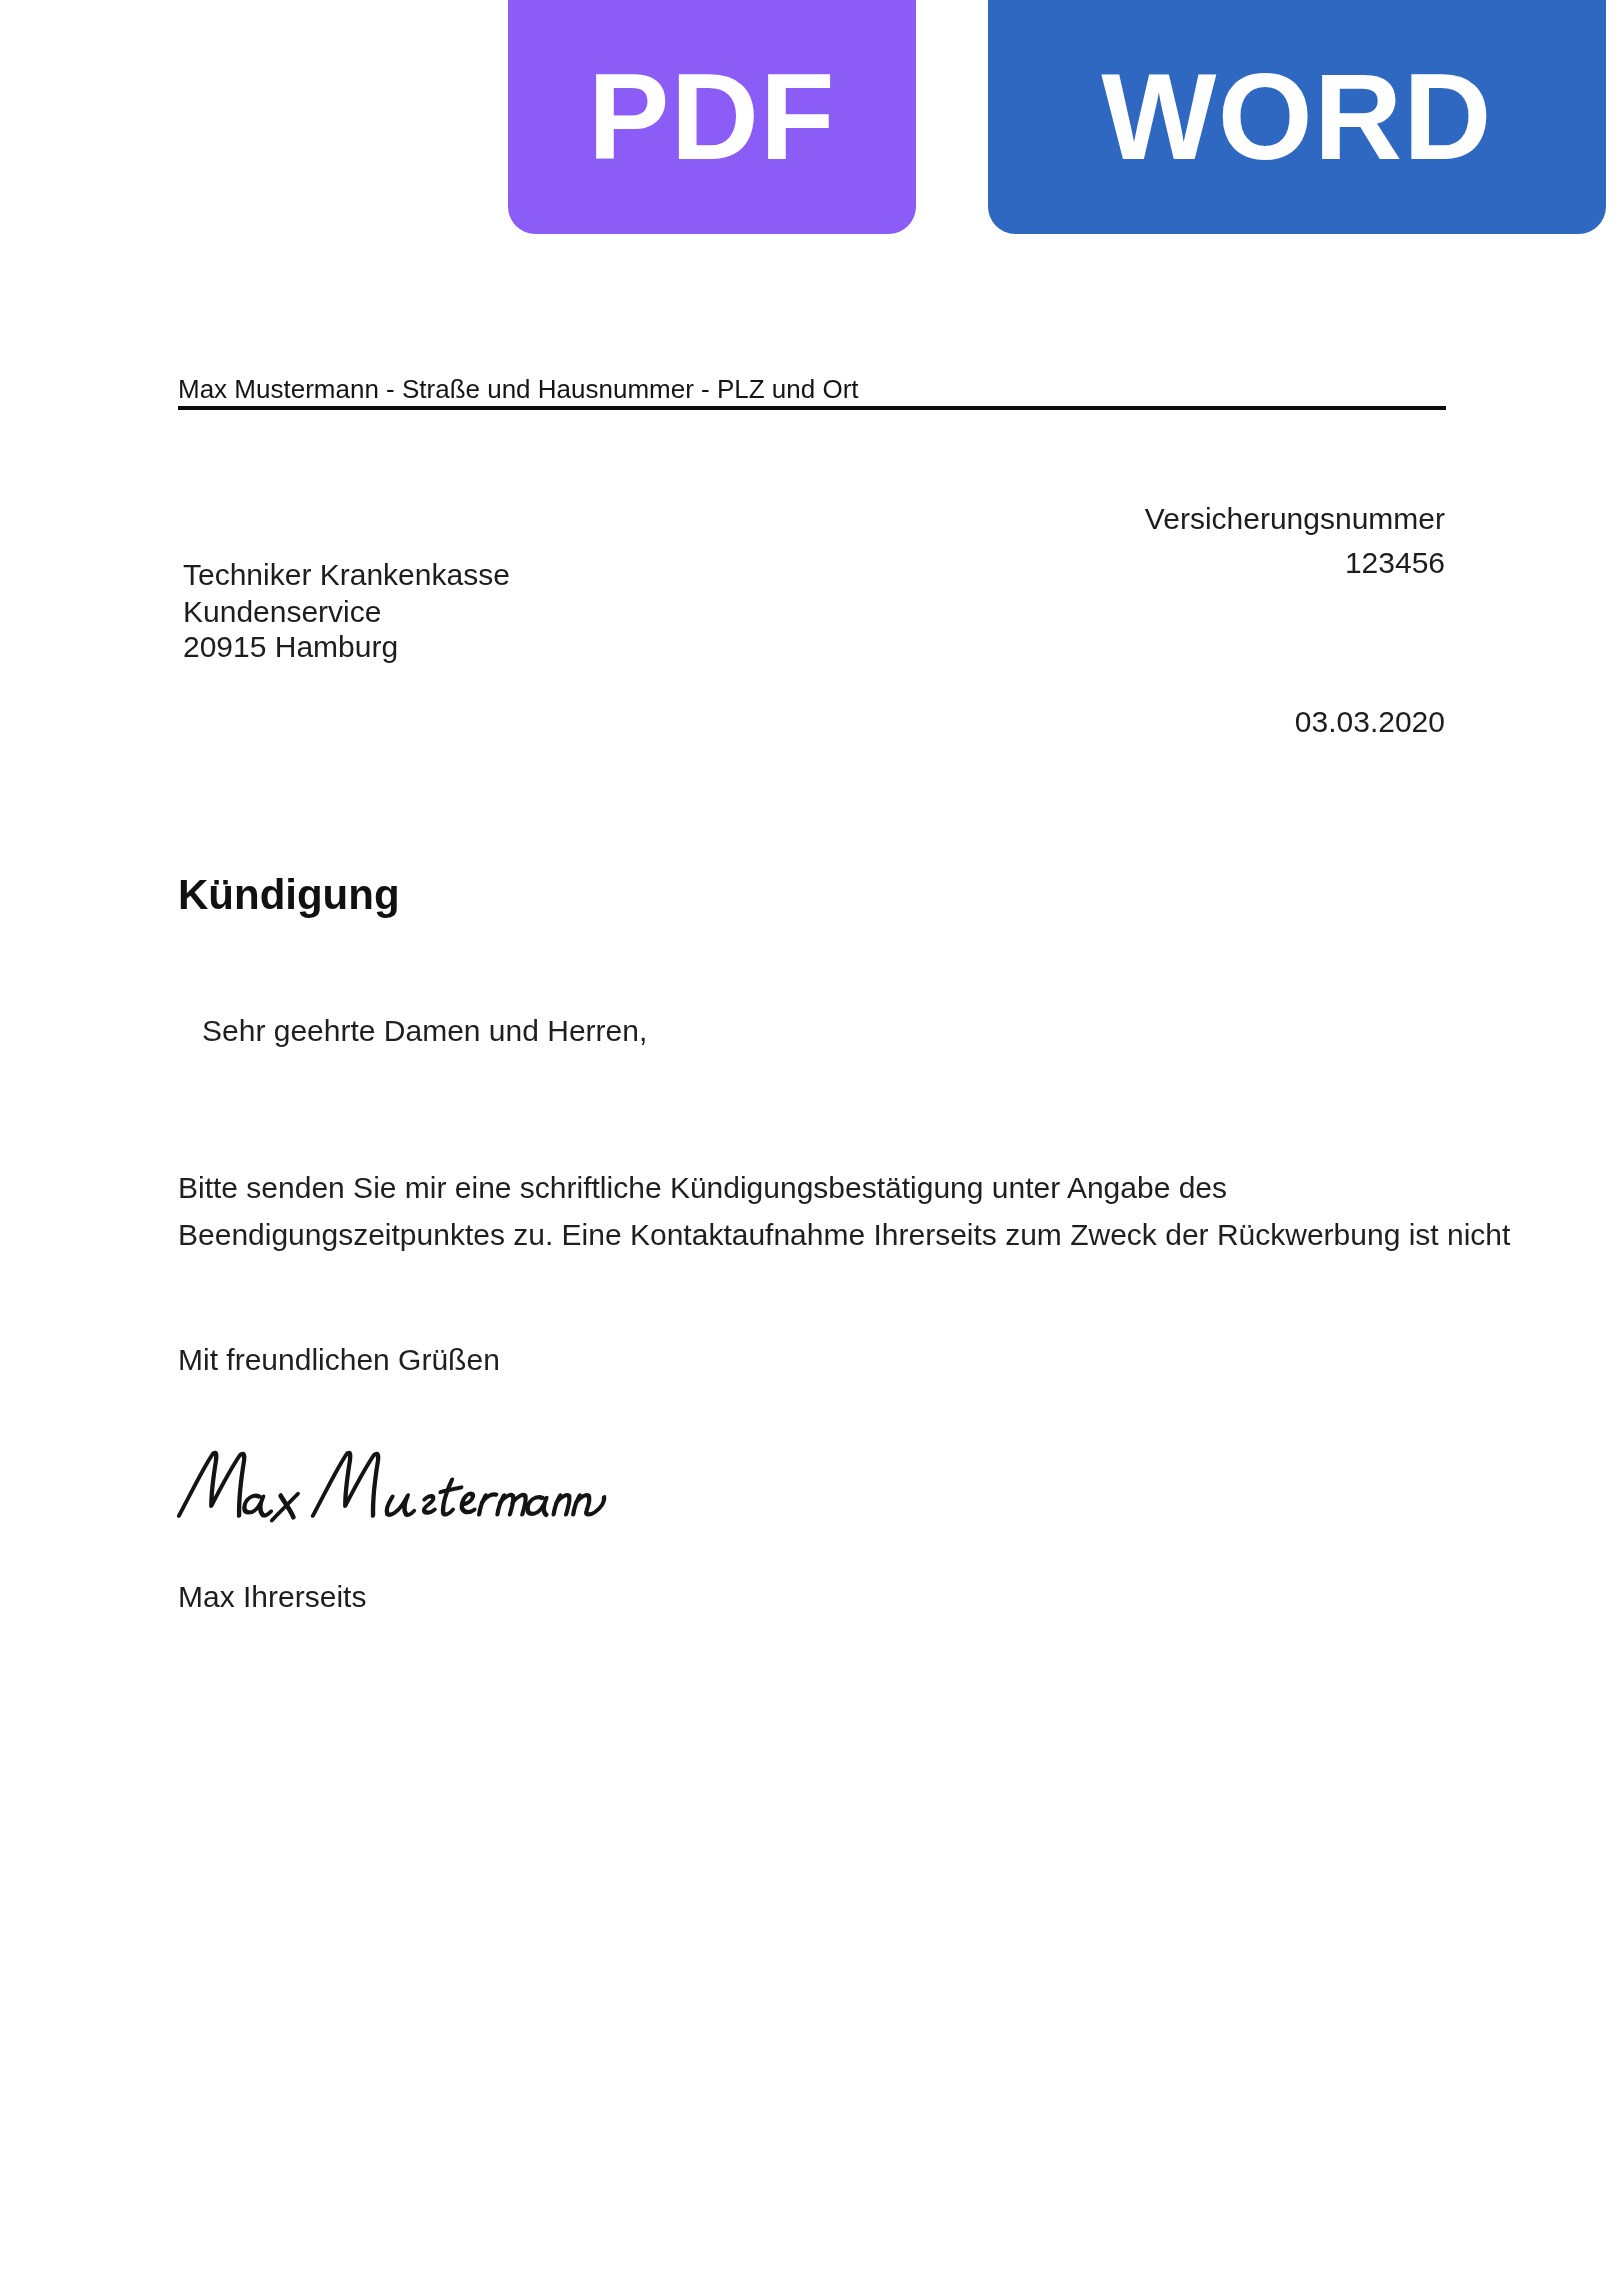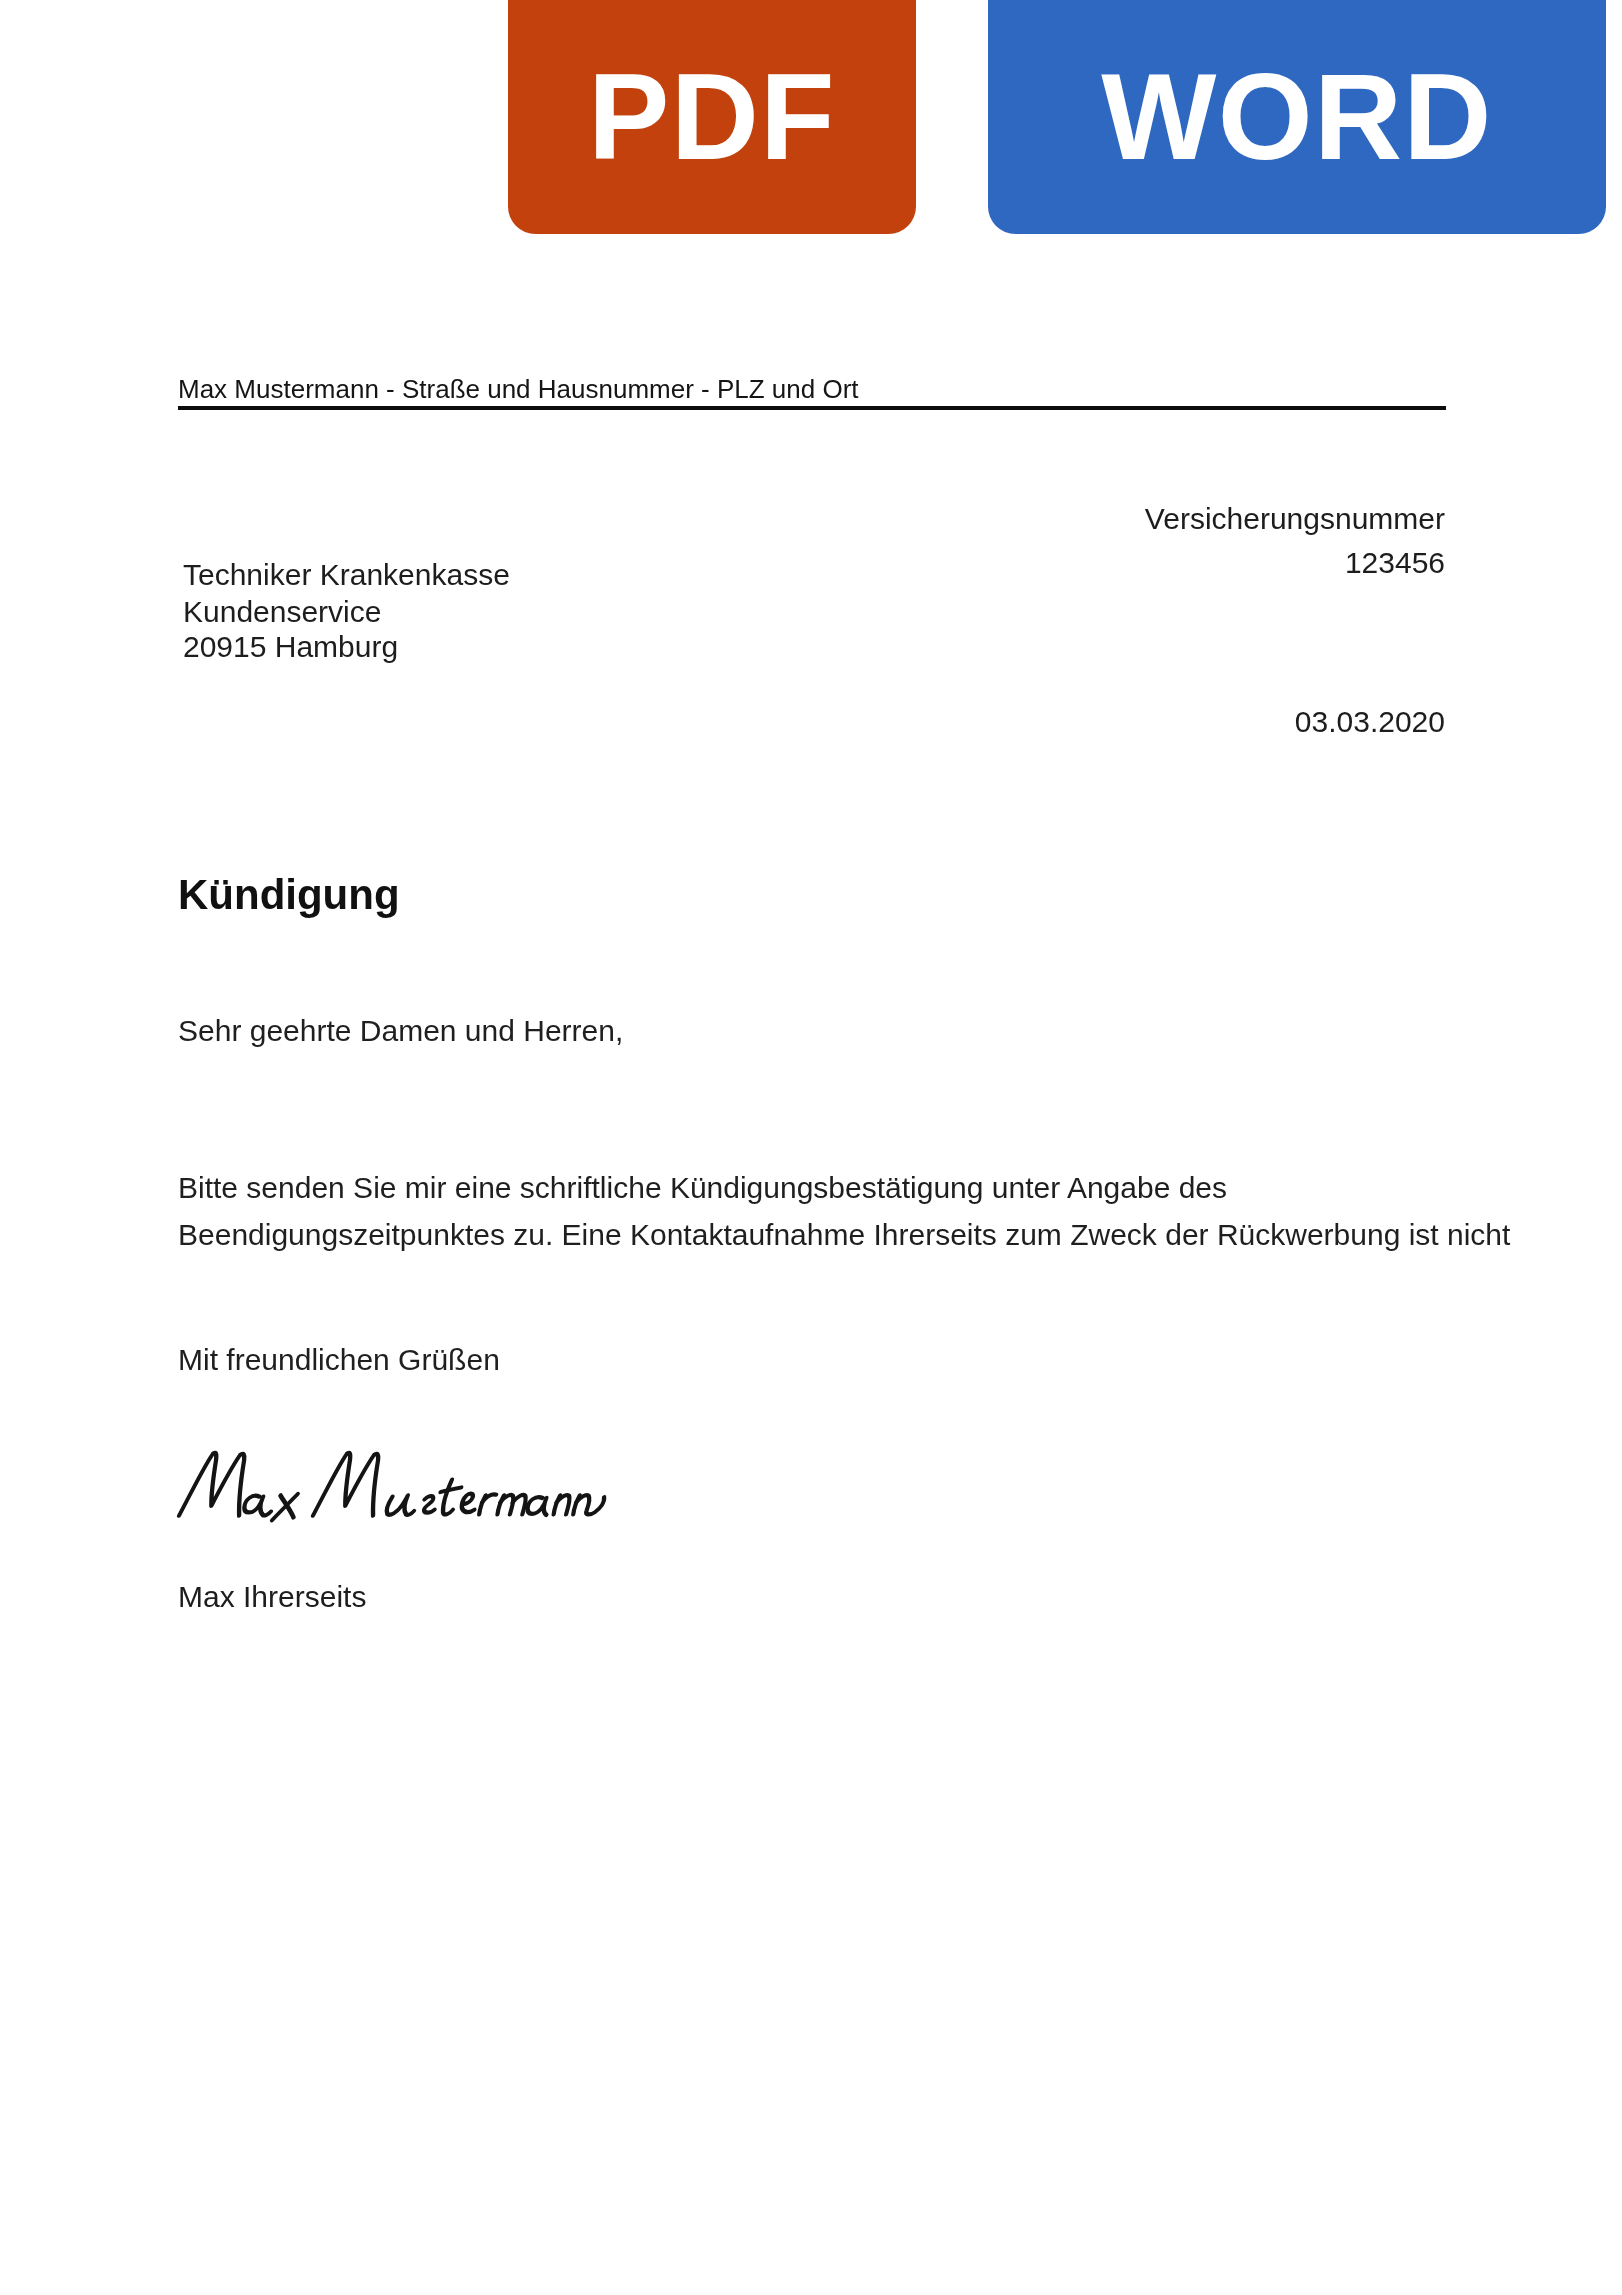--- a/index.html
+++ b/index.html
@@ -78,21 +78,21 @@
   .subject {
     left: 178px;
     top: 874px;
     font-size: 42px;
     font-weight: bold;
     color: #111111;
   }
 
   
   .body-line { left: 178px; font-size: 30px; color: #1f1f1f; }
-  .salutation { top: 1016px; }
+  .salutation { top: 1016px; margin-left: 24px; }
   .p1-l1 { top: 1096px; }
   .p2-l1 { top: 1173px; }
   .p2-l2 { top: 1220px; }
   .p2-l3 { top: 1266px; }
   .closing { top: 1345px; }
 
   
   .signature {
     position: absolute;
     left: 171px;
@@ -101,21 +101,21 @@
     height: 98px;
   }
   .signature svg { display: block; width: 445px; height: 98px; }
   .printed-name { left: 178px; top: 1582px; font-size: 30px; }
 </style>
 </head>
 <body>
 
 <div class="page">
 
-  <button class="dl-btn btn-pdf" style="background: #c2410c;">
+  <button class="dl-btn btn-pdf" style="background: #8b5cf6;">
     <span class="dl-label">PDF</span>
   </button>
 
   <button class="dl-btn btn-word" style="background: rgb(46, 104, 192);">
     <span class="dl-label">WORD</span>
   </button>
 
   <div class="abs sender-line">Max Mustermann - Straße und Hausnummer - PLZ und Ort</div>
   <div class="sender-divider"></div>
 

